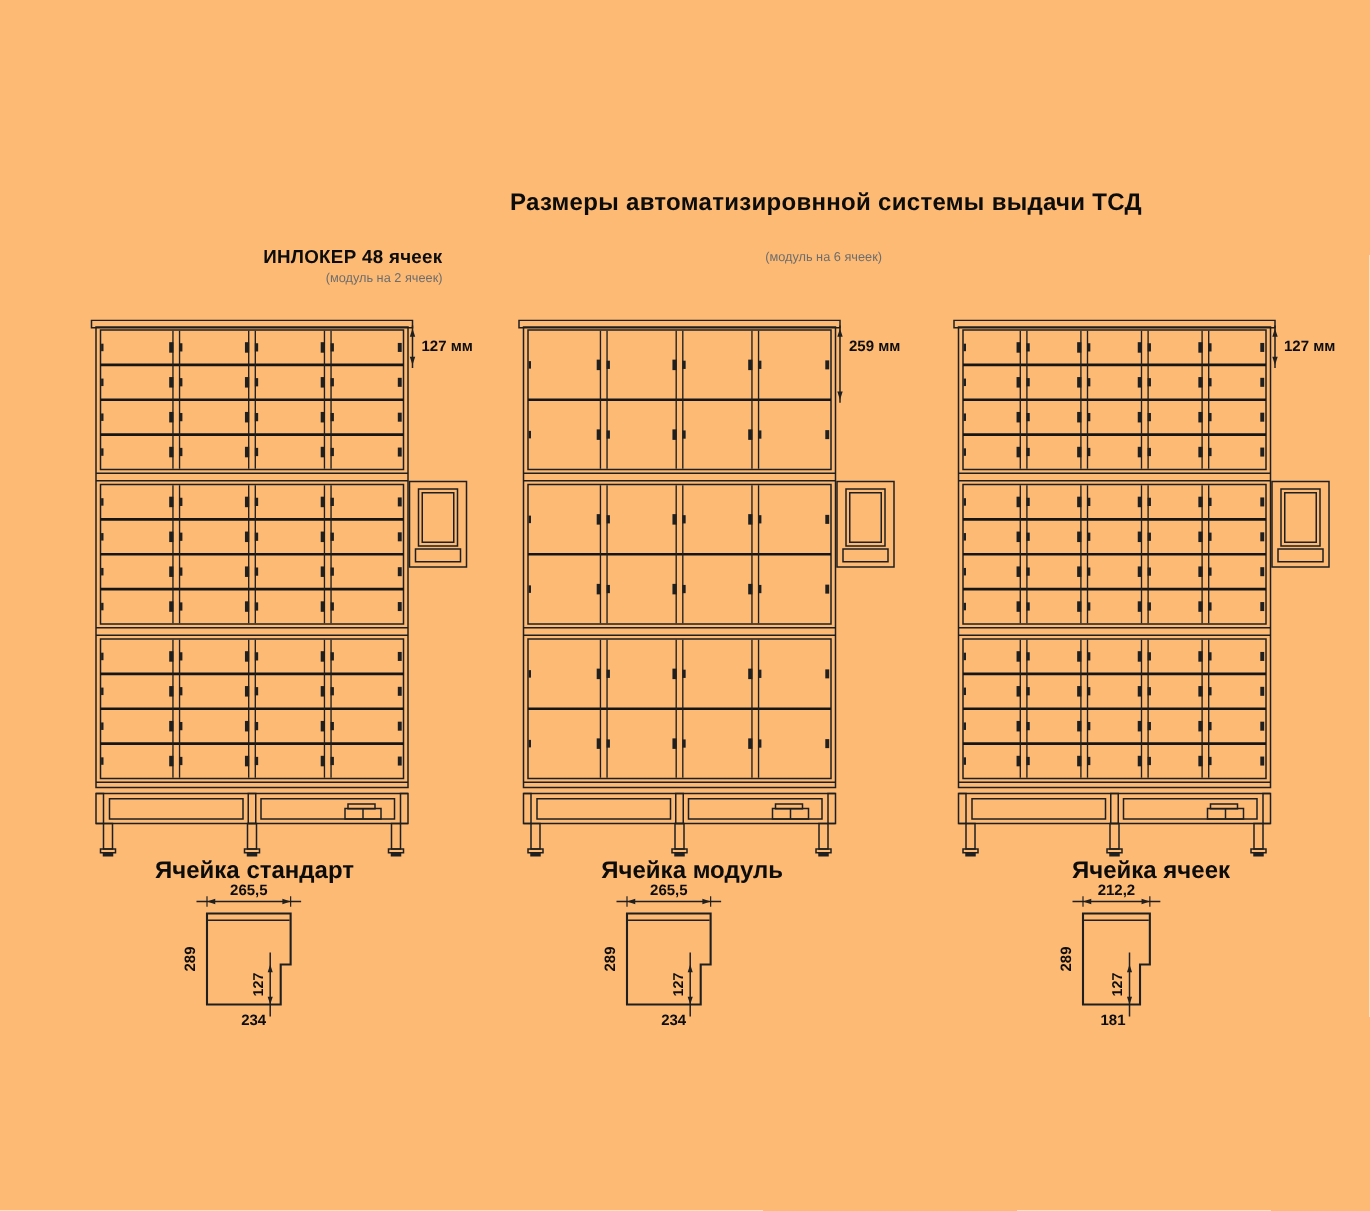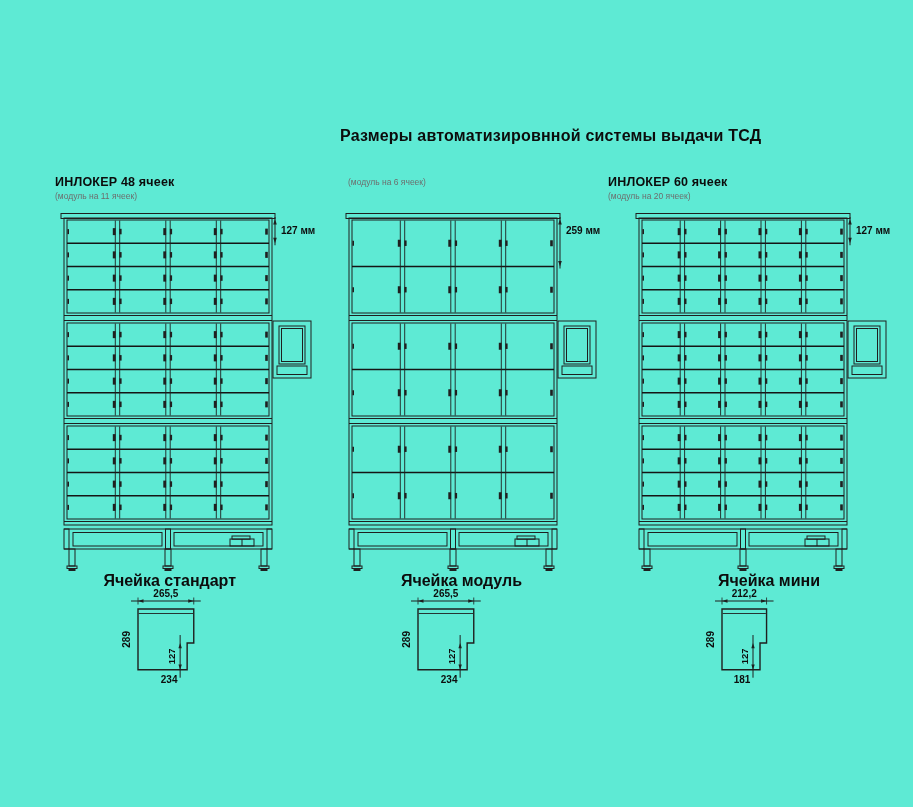--- a/index.html
+++ b/index.html
@@ -1,45 +1,41 @@
 <!DOCTYPE html>
 <html><head>
 <meta charset="utf-8">
 <style>
   html,body { margin:0; padding:0; background:#fff; }
-  .page { position:relative; width:913px; height:807px; background:#5eead4;
+  .page { position:relative; width:913px; height:807px; background:#fdba74;
           font-family:"Liberation Sans", sans-serif; overflow:hidden; }
   .title { position:absolute; left:340px; top:127px; font-size:16px; font-weight:700;
            color:#0c0c0c; letter-spacing:0.2px; white-space:nowrap; }
-  .cab-header { position:absolute; top:175px; text-align:left; }
+  .cab-header { position:absolute; top:164px; text-align:right; }
   .cab-name { font-size:12.5px; font-weight:700; color:#0c0c0c; letter-spacing:0.2px; }
   .cab-sub  { font-size:8.5px; color:#6d6d6d; margin-top:2px; }
   .cab-svg  { position:absolute; top:213px; }
   .cell-title { position:absolute; top:572px; width:150px; text-align:right;
                 font-size:16px; font-weight:700; color:#0c0c0c; }
   .cell-svg { position:absolute; top:585px; }
   svg text { font-family:"Liberation Sans", sans-serif; font-weight:700; fill:#0d0d0d; }
 </style>
 </head>
 <body>
 
 <div class="page">
 
   <div class="title">Размеры автоматизировнной системы выдачи ТСД</div>
 
   <div class="cab-header" style="left:55px;width:240px">
     <div class="cab-name">ИНЛОКЕР 48 ячеек</div>
-    <div class="cab-sub">(модуль на 11 ячеек)</div>
+    <div class="cab-sub">(модуль на 2 ячеек)</div>
   </div>
   <div class="cab-header" style="left:348px;width:240px">
     <div class="cab-sub">(модуль на 6 ячеек)</div>
-  </div>
-  <div class="cab-header" style="left:608px;width:240px">
-    <div class="cab-name">ИНЛОКЕР 60 ячеек</div>
-    <div class="cab-sub">(модуль на 20 ячеек)</div>
   </div>
 
   <svg id="cab0" class="cab-svg" style="left:60px" width="270" height="365" viewBox="0 0 270 365">
       <g>
         <rect x="1" y="0.5" width="214" height="5" fill="none" stroke="#1f1f1f" stroke-width="1"></rect>
         <rect x="4" y="5" width="208" height="307" fill="none" stroke="#1f1f1f" stroke-width="1"></rect>
         <line x1="4" y1="102.5" x2="212" y2="102.5" stroke="#1f1f1f" stroke-width="1"></line>
         <line x1="4" y1="107.5" x2="212" y2="107.5" stroke="#1f1f1f" stroke-width="1"></line>
         <line x1="4" y1="205.5" x2="212" y2="205.5" stroke="#1f1f1f" stroke-width="1"></line>
         <line x1="4" y1="210.5" x2="212" y2="210.5" stroke="#1f1f1f" stroke-width="1"></line>
@@ -565,21 +561,21 @@
       <g>
         <line x1="215" y1="4" x2="215" y2="32.25" stroke="#1f1f1f" stroke-width="1"></line>
         <polygon points="215,6 213.2,11.5 216.8,11.5" fill="#1f1f1f"></polygon>
         <polygon points="215,30.25 213.2,24.75 216.8,24.75" fill="#1f1f1f"></polygon>
         <text x="221" y="21" font-size="10">127 мм</text>
       </g>
     </svg>
 
   <div class="cell-title" style="left:86px">Ячейка стандарт</div>
   <div class="cell-title" style="left:372px">Ячейка модуль</div>
-  <div class="cell-title" style="left:670px">Ячейка мини</div>
+  <div class="cell-title" style="left:670px">Ячейка ячеек</div>
 
   <svg id="cell0" class="cell-svg" style="left:105px" width="150" height="118" viewBox="0 0 150 118">
       <g>
         <line x1="26" y1="16" x2="95.755" y2="16" stroke="#1f1f1f" stroke-width="1"></line>
         <line x1="33" y1="12.5" x2="33" y2="19.5" stroke="#1f1f1f" stroke-width="0.8"></line>
         <line x1="88.755" y1="12.5" x2="88.755" y2="19.5" stroke="#1f1f1f" stroke-width="0.8"></line>
         <polygon points="33,16 38.5,14.2 38.5,17.8" fill="#1f1f1f"></polygon>
         <polygon points="88.755,16 83.255,14.2 83.255,17.8" fill="#1f1f1f"></polygon>
         <text x="60.8775" y="11.5" font-size="10" text-anchor="middle">265,5</text>
       </g>

